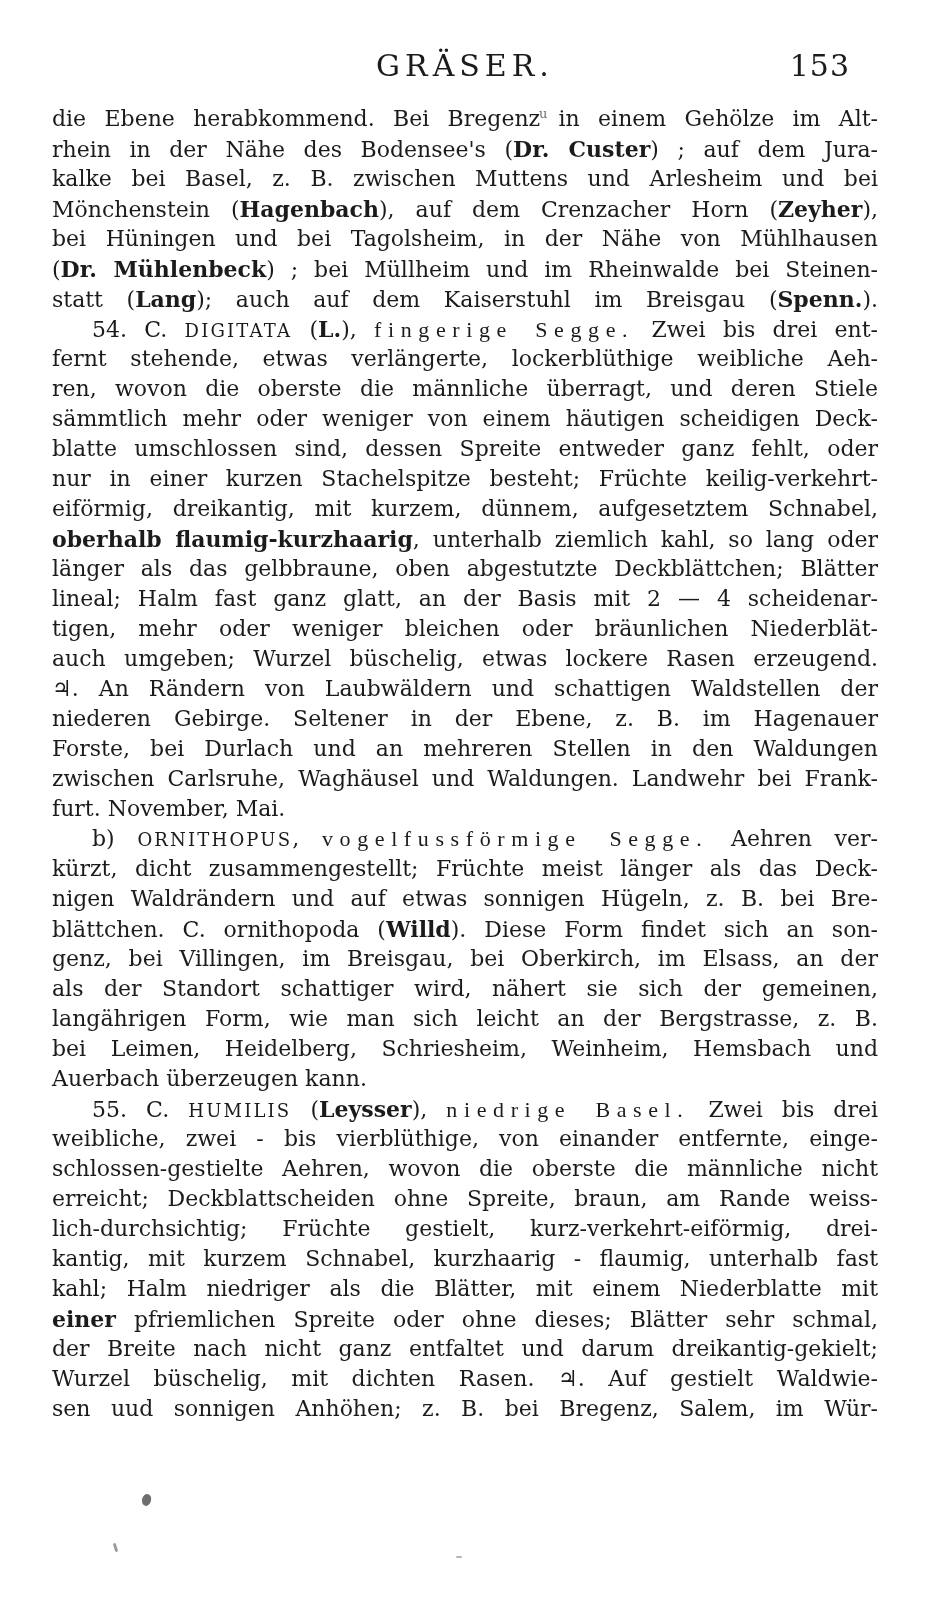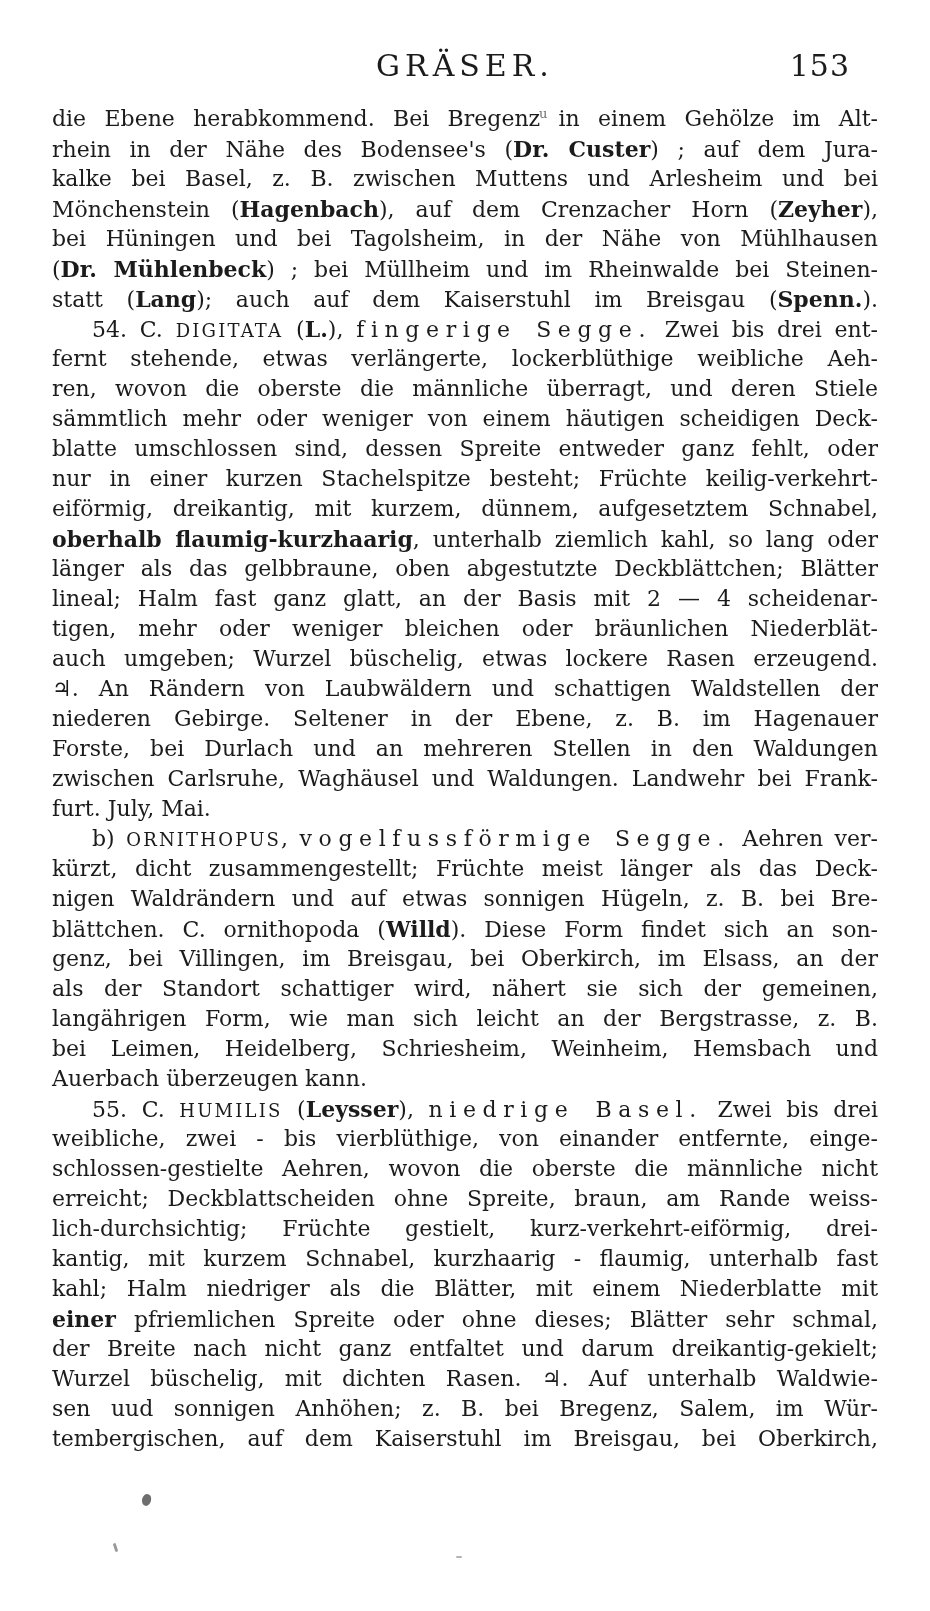--- a/index.html
+++ b/index.html
@@ -55,21 +55,21 @@
     line-height: 30px;
     text-align: justify;
     text-align-last: justify;
     white-space: normal;
     overflow: visible;
   }
   .line.nofill { text-align-last: left; }
   .line.first { text-indent: 40px; }
   .bi { font-weight: bold; }
   .sc { font-size: 0.82em; letter-spacing: 0.12em; }
-  .g  { letter-spacing: 0.30em; }
+  .g  { letter-spacing: 0.30em; font-family: Liberation Serif, serif; }
   .sym { font-family: "DejaVu Sans", sans-serif; }
   
   .ink-spot {
     position: absolute;
     left: 142px;
     top: 1494px;
     width: 9px;
     height: 12px;
     background: #555;
     border-radius: 50% 45% 50% 50%;
@@ -127,21 +127,21 @@
         <div class="line"><span>eiförmig, dreikantig, mit kurzem, dünnem, aufgesetztem Schnabel,</span></div>
         <div class="line"><span class="bi">oberhalb flaumig-kurzhaarig</span><span>, unterhalb ziemlich kahl, so lang oder</span></div>
         <div class="line"><span>länger als das gelbbraune, oben abgestutzte Deckblättchen; Blätter</span></div>
         <div class="line"><span>lineal; Halm fast ganz glatt, an der Basis mit 2 — 4 scheidenar-</span></div>
         <div class="line"><span>tigen, mehr oder weniger bleichen oder bräunlichen Niederblät-</span></div>
         <div class="line"><span>auch umgeben; Wurzel büschelig, etwas lockere Rasen erzeugend.</span></div>
         <div class="line"><span class="sym">♃</span><span>. An Rändern von Laubwäldern und schattigen Waldstellen der</span></div>
         <div class="line"><span>niederen Gebirge. Seltener in der Ebene, z. B. im Hagenauer</span></div>
         <div class="line"><span>Forste, bei Durlach und an mehreren Stellen in den Waldungen</span></div>
         <div class="line"><span>zwischen Carlsruhe, Waghäusel und Waldungen. Landwehr bei Frank-</span></div>
-        <div class="line nofill"><span>furt. July, Mai.</span></div>
+        <div class="line nofill"><span>furt. November, Mai.</span></div>
       </div>
       <div class="para">
         <div class="line first"><span>b) </span><span class="sc">ORNITHOPUS</span><span>, </span><span class="g">vogelfussförmige Segge.</span><span> Aehren ver-</span></div>
         <div class="line"><span>kürzt, dicht zusammengestellt; Früchte meist länger als das Deck-</span></div>
         <div class="line"><span>nigen Waldrändern und auf etwas sonnigen Hügeln, z. B. bei Bre-</span></div>
         <div class="line"><span>blättchen. C. ornithopoda (</span><span class="bi">Willd</span><span>). Diese Form findet sich an son-</span></div>
         <div class="line"><span>genz, bei Villingen, im Breisgau, bei Oberkirch, im Elsass, an der</span></div>
         <div class="line"><span>als der Standort schattiger wird, nähert sie sich der gemeinen,</span></div>
         <div class="line"><span>langährigen Form, wie man sich leicht an der Bergstrasse, z. B.</span></div>
         <div class="line"><span>bei Leimen, Heidelberg, Schriesheim, Weinheim, Hemsbach und</span></div>
@@ -150,23 +150,22 @@
       <div class="para">
         <div class="line first"><span>55. C. </span><span class="sc">HUMILIS</span><span> (</span><span class="bi">Leysser</span><span>), </span><span class="g">niedrige Basel.</span><span> Zwei bis drei</span></div>
         <div class="line"><span>weibliche, zwei - bis vierblüthige, von einander entfernte, einge-</span></div>
         <div class="line"><span>schlossen-gestielte Aehren, wovon die oberste die männliche nicht</span></div>
         <div class="line"><span>erreicht; Deckblattscheiden ohne Spreite, braun, am Rande weiss-</span></div>
         <div class="line"><span>lich-durchsichtig; Früchte gestielt, kurz-verkehrt-eiförmig, drei-</span></div>
         <div class="line"><span>kantig, mit kurzem Schnabel, kurzhaarig - flaumig, unterhalb fast</span></div>
         <div class="line"><span>kahl; Halm niedriger als die Blätter, mit einem Niederblatte mit</span></div>
         <div class="line"><span class="bi">einer</span><span> pfriemlichen Spreite oder ohne dieses; Blätter sehr schmal,</span></div>
         <div class="line"><span>der Breite nach nicht ganz entfaltet und darum dreikantig-gekielt;</span></div>
-        <div class="line"><span>Wurzel büschelig, mit dichten Rasen. </span><span class="sym">♃</span><span>. Auf unterhalb Waldwie-</span></div>
+        <div class="line"><span>Wurzel büschelig, mit dichten Rasen. </span><span class="sym">♃</span><span>. Auf gestielt Waldwie-</span></div>
         <div class="line"><span>sen uud sonnigen Anhöhen; z. B. bei Bregenz, Salem, im Wür-</span></div>
-        <div class="line"><span>tembergischen, auf dem Kaiserstuhl im Breisgau, bei Oberkirch,</span></div>
       </div>
     </div>
 
   <div class="ink-spot"></div>
   <div class="speck-1"></div>
   <div class="speck-2"></div>
 
 </div>
 
 </body></html>

